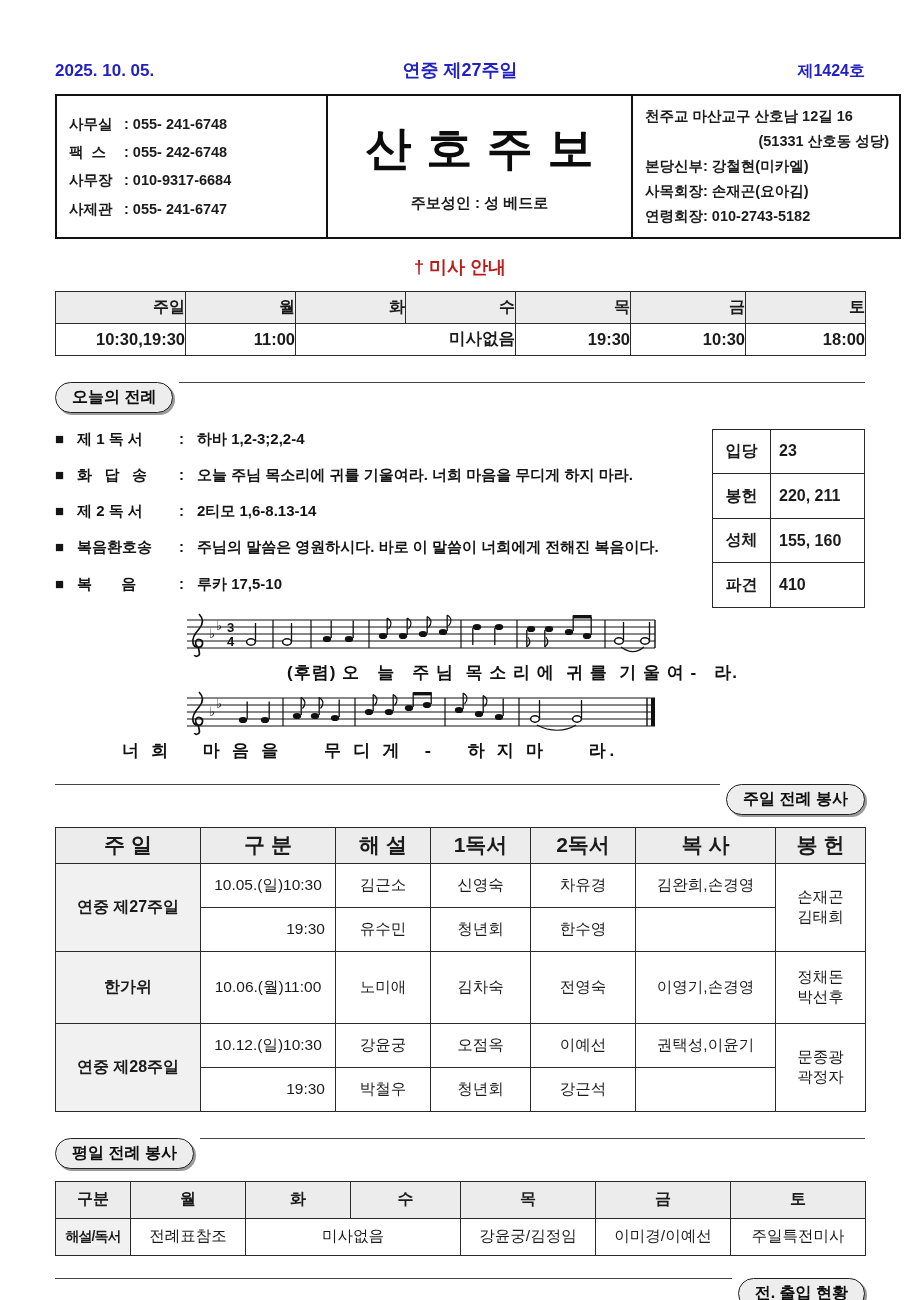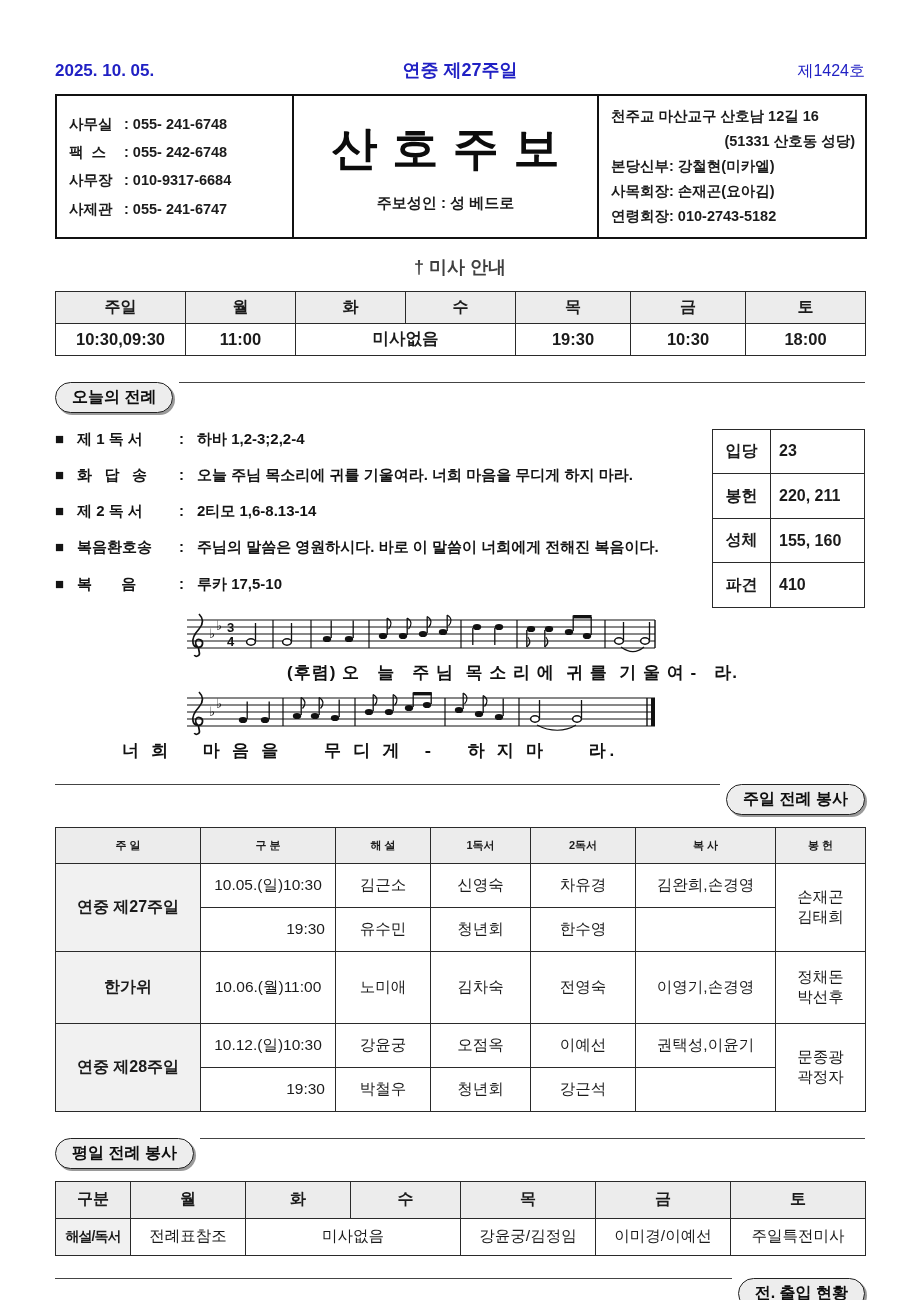--- a/index.html
+++ b/index.html
@@ -6,40 +6,40 @@
   html,body { background:#fff; }
   .page {
     position:relative; width:919px; height:1300px; background:#ffffff;
     font-family:"Liberation Sans","DejaVu Sans",sans-serif; color:#1b1b1b;
     padding:58px 54px 0 55px; overflow:hidden;
   }
   
   .topline { display:flex; align-items:baseline; margin-bottom:12px; }
   .topline .date { font-size:17px; font-weight:bold; color:#2121c4; width:200px; }
   .topline .week { font-size:18px; font-weight:bold; color:#2121c4; flex:1; text-align:center; }
-  .topline .issue { font-size:16px; font-weight:normal; color:#2121c4; width:200px; text-align:right; }
+  .topline .issue { font-size:16px; font-weight:bold; color:#2121c4; width:200px; text-align:right; }
 
   
   table { border-collapse:collapse; table-layout:fixed; }
   .masthead { width:810px; }
   .masthead td { border:2.4px solid #111; vertical-align:middle; }
-  .mh-left { width:237px; padding:10px 8px 10px 12px;margin-top:8px; }
+  .mh-left { width:271px; padding:10px 8px 10px 12px;margin-top:8px; }
   .mh-left .cl { font-size:14.5px; font-weight:bold; line-height:1.95; white-space:pre; }
   .mh-left .lab { display:inline-block; width:55px; white-space:pre; }
   .mh-center { width:305px; text-align:center; padding:8px 0 10px 0; }
   .mh-title { font-size:46px; font-weight:900; letter-spacing:0.32em; text-indent:0.32em; color:#0c0c0c; }
   .mh-patron { font-size:15px; font-weight:bold; margin-top:14px; }
   .mh-right { width:268px; padding:8px 10px 8px 12px; }
   .mh-right .cl { font-size:14.5px; font-weight:bold; line-height:1.72; }
   .mh-right .r { text-align:right; }
 
   
-  .mass-title { text-align:center; font-size:18px; font-weight:bold; margin:16px 0 12px 0; color:#404040; }
+  .mass-title { text-align:center; font-size:18px; font-weight:bold; margin:16px 0 12px 0; color:#b91c1c; }
   .mass { width:810px; }
-  .mass td { border:1.8px solid #2a2a2a; text-align:center; height:32px; font-size:16px; }
+  .mass td { border:1.8px solid #2a2a2a; text-align:right; height:32px; font-size:16px; }
   .mass .head td { background:#ececec; font-weight:bold; }
   .mass .times td { font-weight:bold; font-size:16.5px; }
 
   
   .badge-row { display:flex; align-items:flex-start; }
   .badge {
     display:inline-block; border:1.6px solid #222; border-radius:18px;
     background:#ededed; box-shadow:2px 2px 0 #9a9a9a;
     padding:4px 16px; font-size:16px; font-weight:bold; white-space:nowrap; color:#0d0d0d;
   }
@@ -63,21 +63,21 @@
   .score { margin-top:4px; }
   .staff { display:block; margin-left:130px; }
   .staff path, .staff line { stroke:#111; }
   .lyrics { font-size:17px; font-weight:bold; white-space:pre; letter-spacing:1px; color:#111; }
   .ly1 { margin:1px 0 6px 105px;text-align:center; }
   .ly2 { margin:1px 0 0 67px;font-family:Liberation Mono, monospace; }
 
   
   .sunday { width:810px; margin-top:12px; }
   .sunday td { border:1.8px solid #2a2a2a; text-align:center; font-size:15.5px; }
-  .sunday .head td { background:#ececec; font-weight:bold; font-size:11px; height:36px; }
+  .sunday .head td { background:#ececec; font-weight:bold; font-size:21px; height:36px; }
   .sunday .lblcell { background:#f1f1f1; font-weight:bold; font-size:16px; }
   .sunday tr.datarow td { height:44px; }
   .sunday tr.tallrow td { height:72px; }
   .sunday .rt { text-align:right; padding-right:10px; }
   .pre { white-space:pre-line; line-height:1.35; }
 
   
   .weekday { width:810px; margin-top:12px; }
   .weekday td { border:1.8px solid #2a2a2a; text-align:center; height:37px; font-size:15.5px; }
   .weekday .head td { background:#ececec; font-weight:bold; font-size:16px; }
@@ -136,21 +136,21 @@
         <tr class="head">
       <td>주일</td>
       <td>월</td>
       <td>화</td>
       <td>수</td>
       <td>목</td>
       <td>금</td>
       <td>토</td>
     </tr>
     <tr class="times">
-      <td>10:30,09:30</td>
+      <td>10:30,19:30</td>
       <td>11:00</td>
       <td colspan="2">미사없음</td>
       <td>19:30</td>
       <td>10:30</td>
       <td>18:00</td>
     </tr>
   </tbody>
     </table>
 
   <div class="badge-row l-side mt12">

